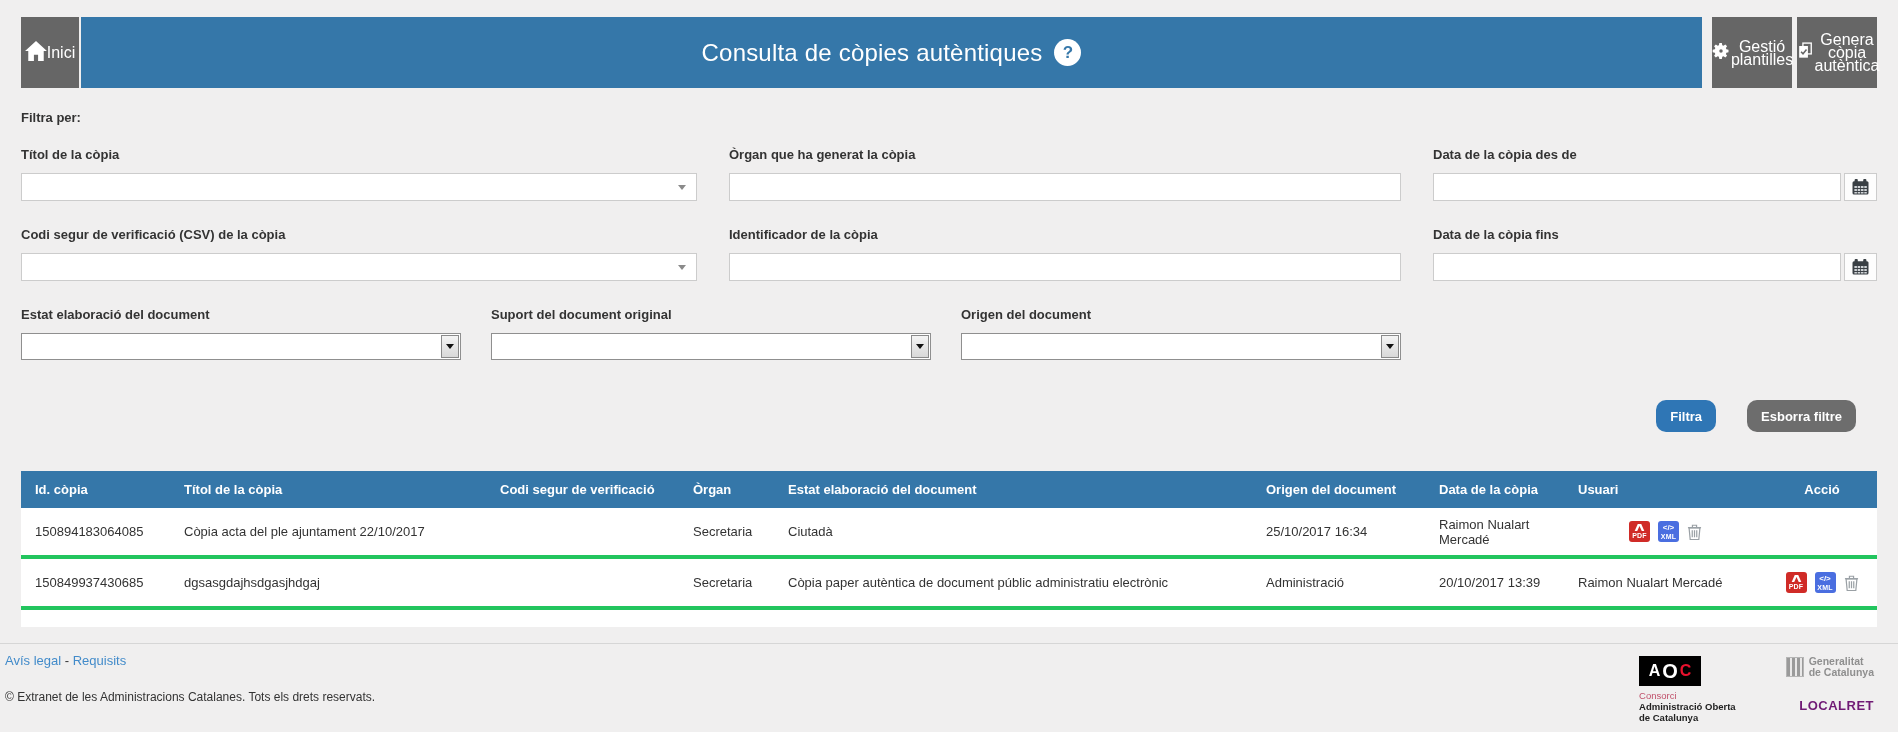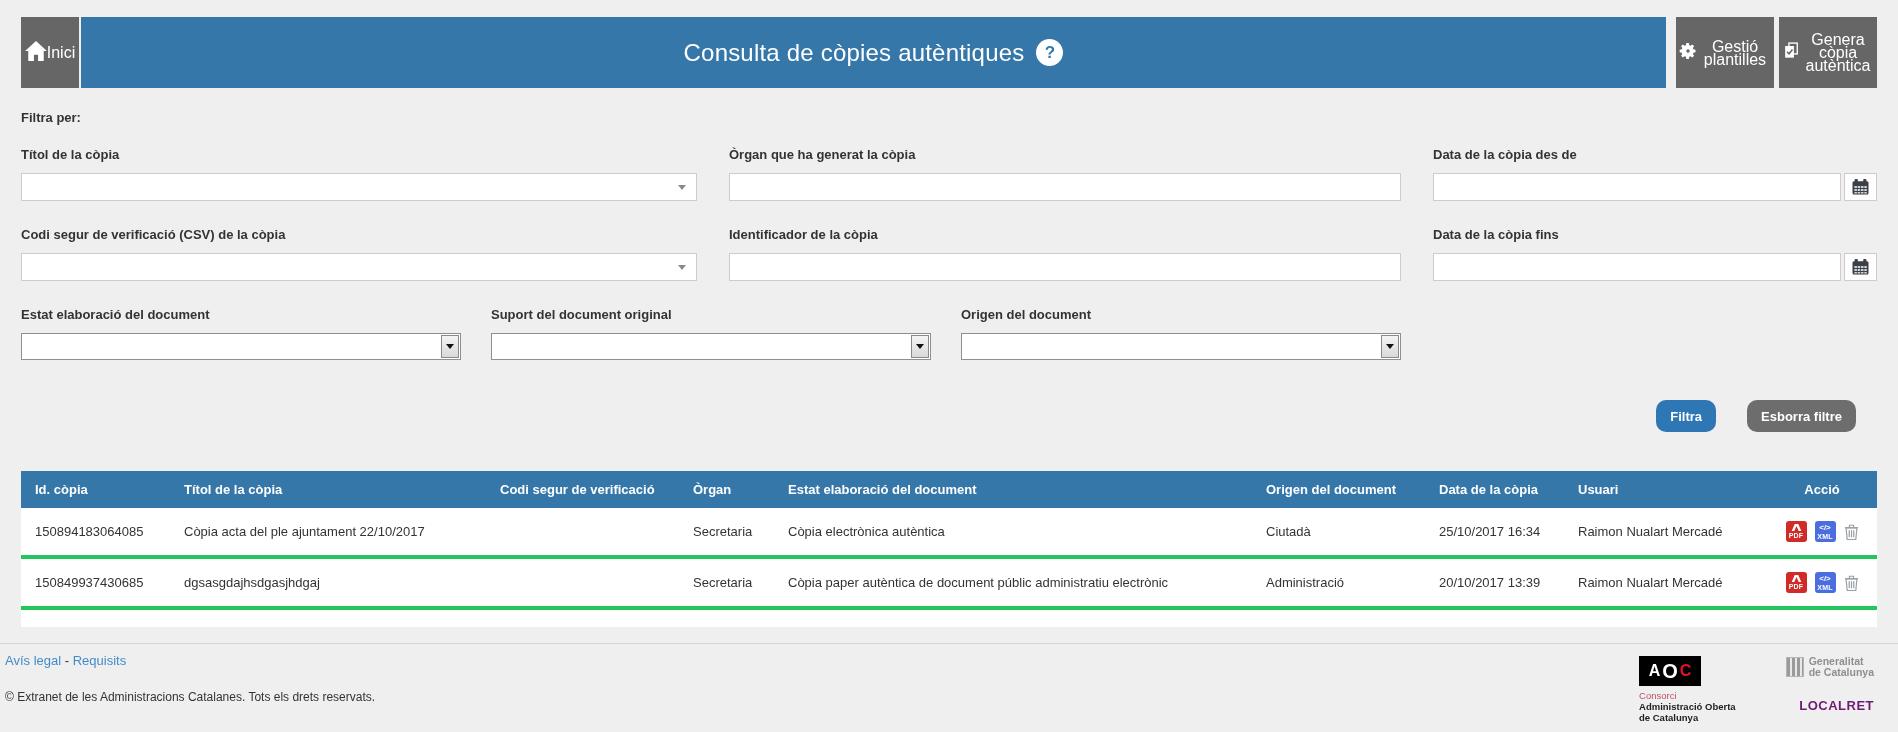--- a/index.html
+++ b/index.html
@@ -22,21 +22,21 @@
   .title-bar {
     flex:1 1 auto; background:#3577a9; color:#fff; display:flex;
     align-items:center; justify-content:center; gap:12px; margin-right:5px;
   }
   .title-bar h1 { font-size:24px; font-weight:400; letter-spacing:.2px; }
   .help-circle {
     width:27px; height:27px; border-radius:50%; background:#fff; color:#3577a9;
     font-size:17px; font-weight:bold; display:flex; align-items:center;
     justify-content:center; cursor:pointer;
   }
-  .action-btn { width:98px; margin-left:5px; padding:4px 2px; }
+  .action-btn { width:80px; margin-left:5px; padding:4px 2px; }
   .tool-btn .ticon { margin-bottom:4px; height:22px; display:flex; align-items:center; }
 
   
   .filters { padding:0 21px; }
   .filters-heading { margin-top:22px; font-size:13px; font-weight:bold; color:#333; }
   .fgrid { display:grid; grid-template-columns:676px 672px 1fr; column-gap:32px; margin-top:22px; }
   .fgrid3 { display:grid; grid-template-columns:440px 440px 440px; column-gap:30px; margin-top:26px; }
   .field label { display:block; font-size:13px; font-weight:bold; color:#333; margin-bottom:11px; }
   .tinput {
     width:100%; height:28px; border:1px solid #cccccc; background:#fff;
@@ -294,21 +294,20 @@
     <div>Data de la còpia</div>
     <div>Usuari</div>
     <div class="col-accio">Acció</div>
   </div>
 
   <div class="trow tbody-row">
     <div>150894183064085</div>
     <div>Còpia acta del ple ajuntament 22/10/2017</div>
     <div></div>
     <div>Secretaria</div>
-    <div>Còpia electrònica autèntica</div>
     <div>Ciutadà</div>
     <div>25/10/2017 16:34</div>
     <div>Raimon Nualart Mercadé</div>
     <div class="actions">
       <span class="aicon pdf">
         <svg width="11" height="7" viewBox="0 0 12 8">
             <path d="M0.5 8 4 0h4l3.5 8H8.6L6 2.4 3.4 8Z" fill="#fff"></path>
           </svg>
         <span class="lbl">PDF</span>
       </span>

